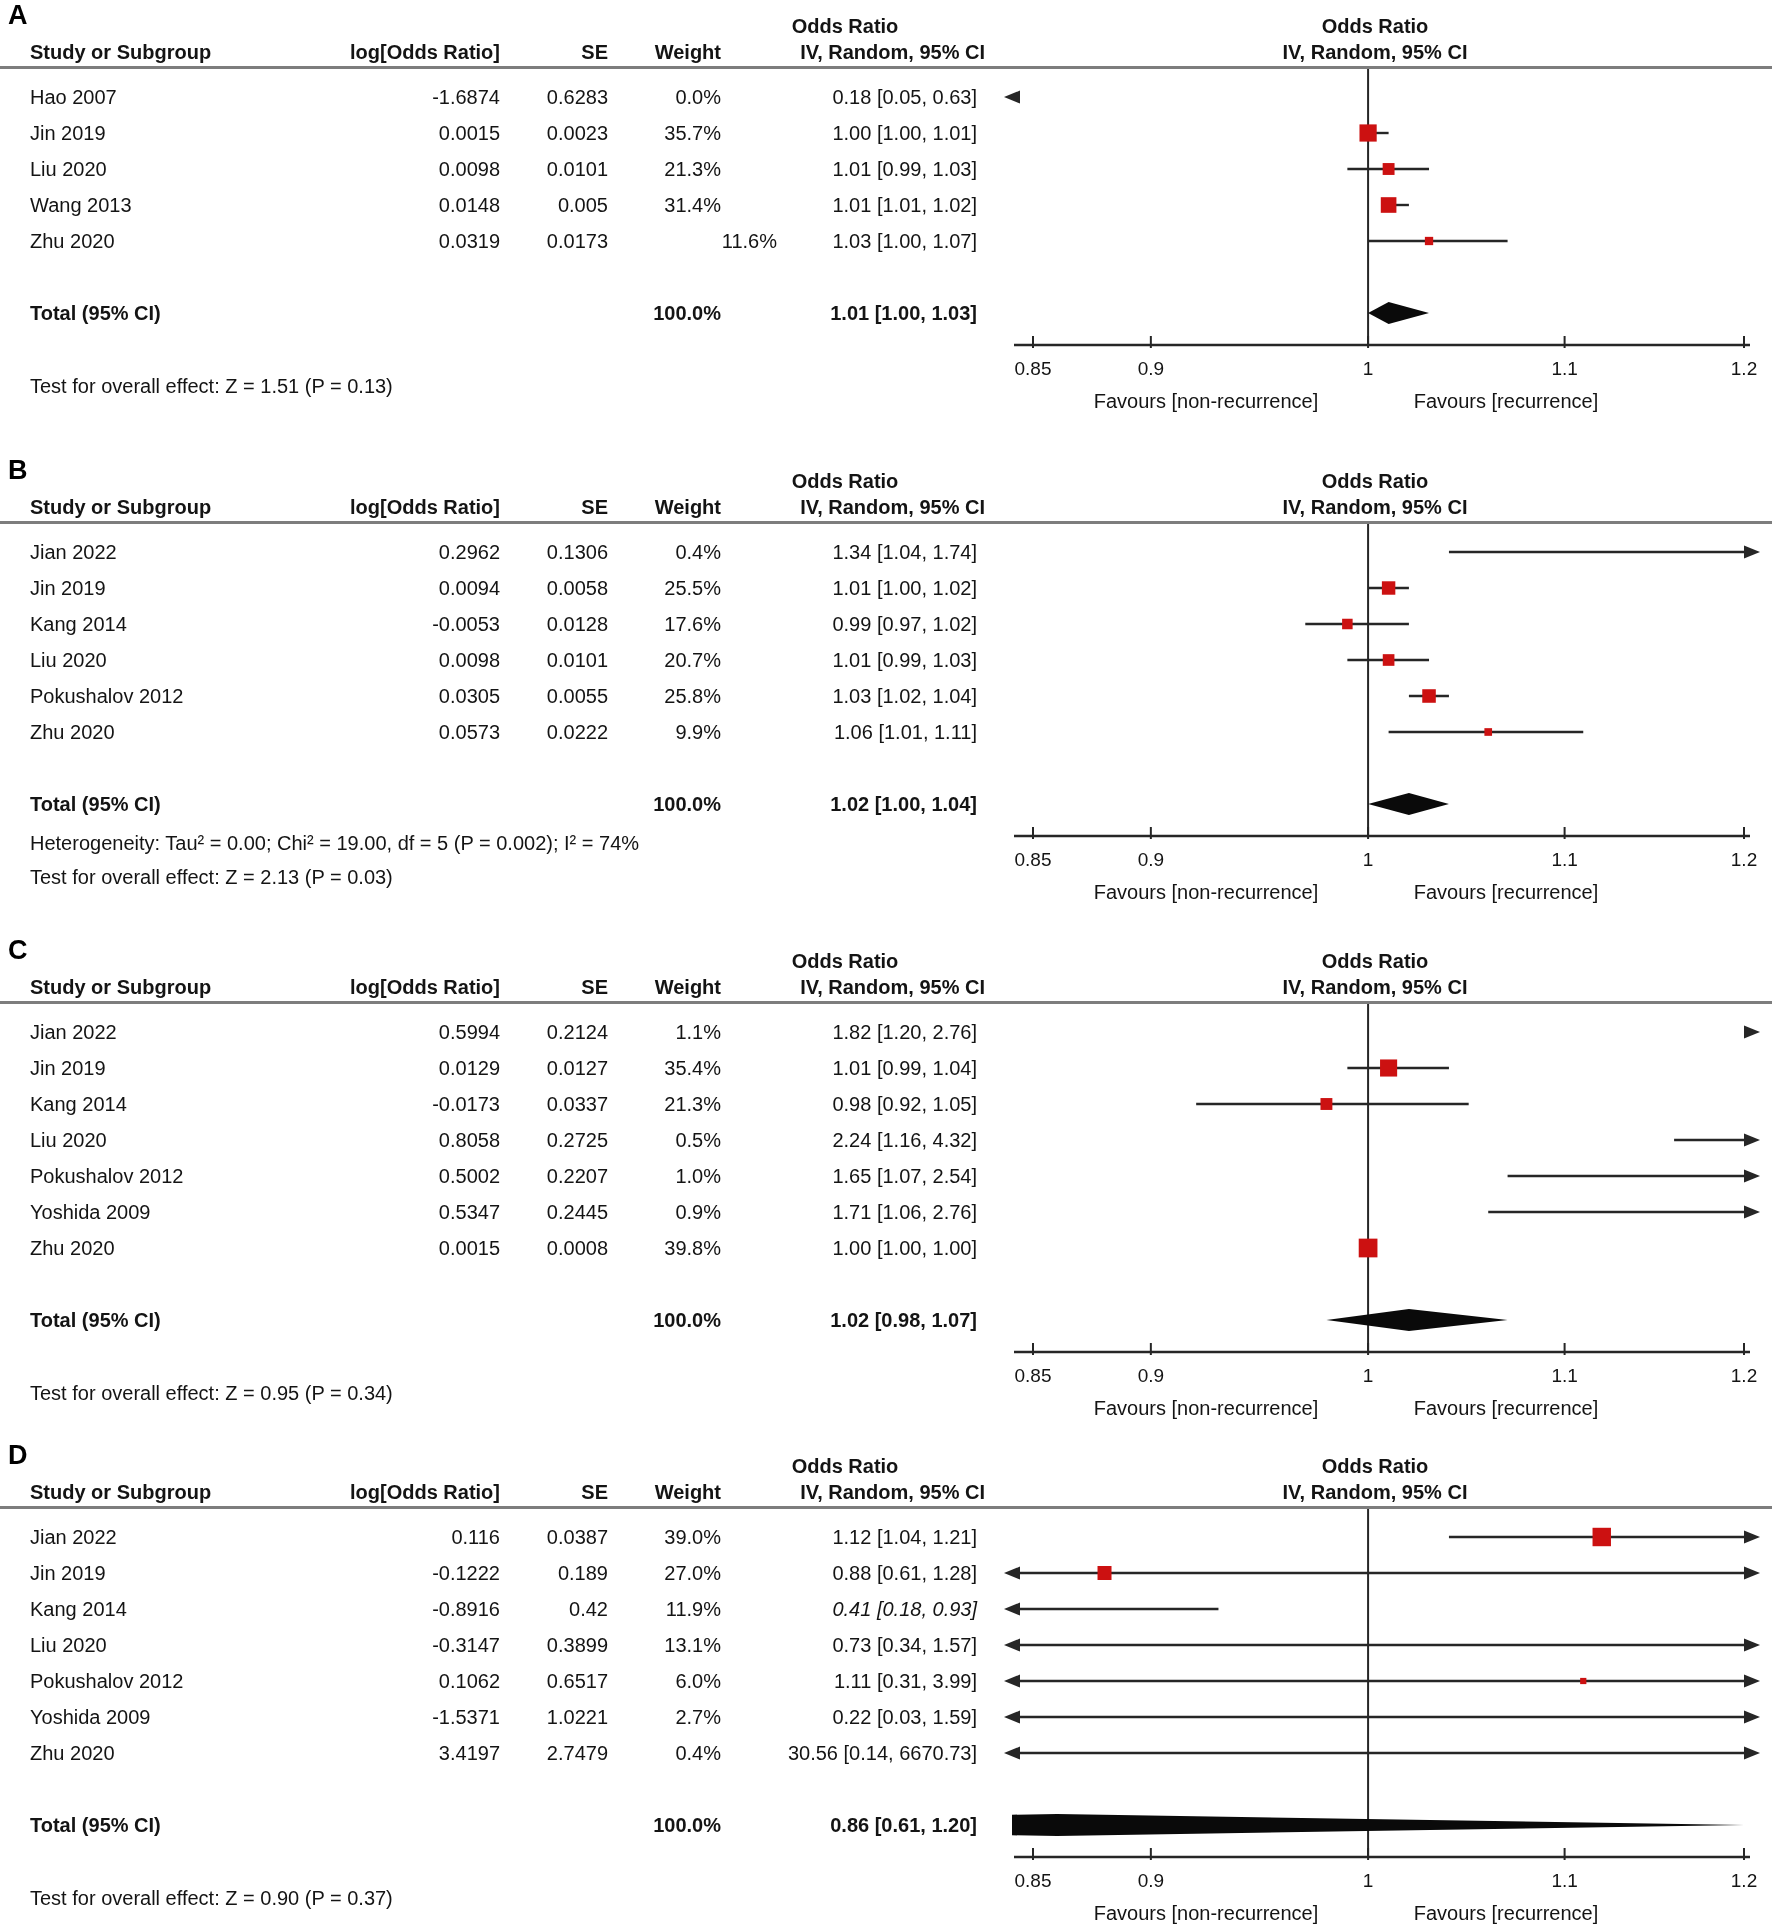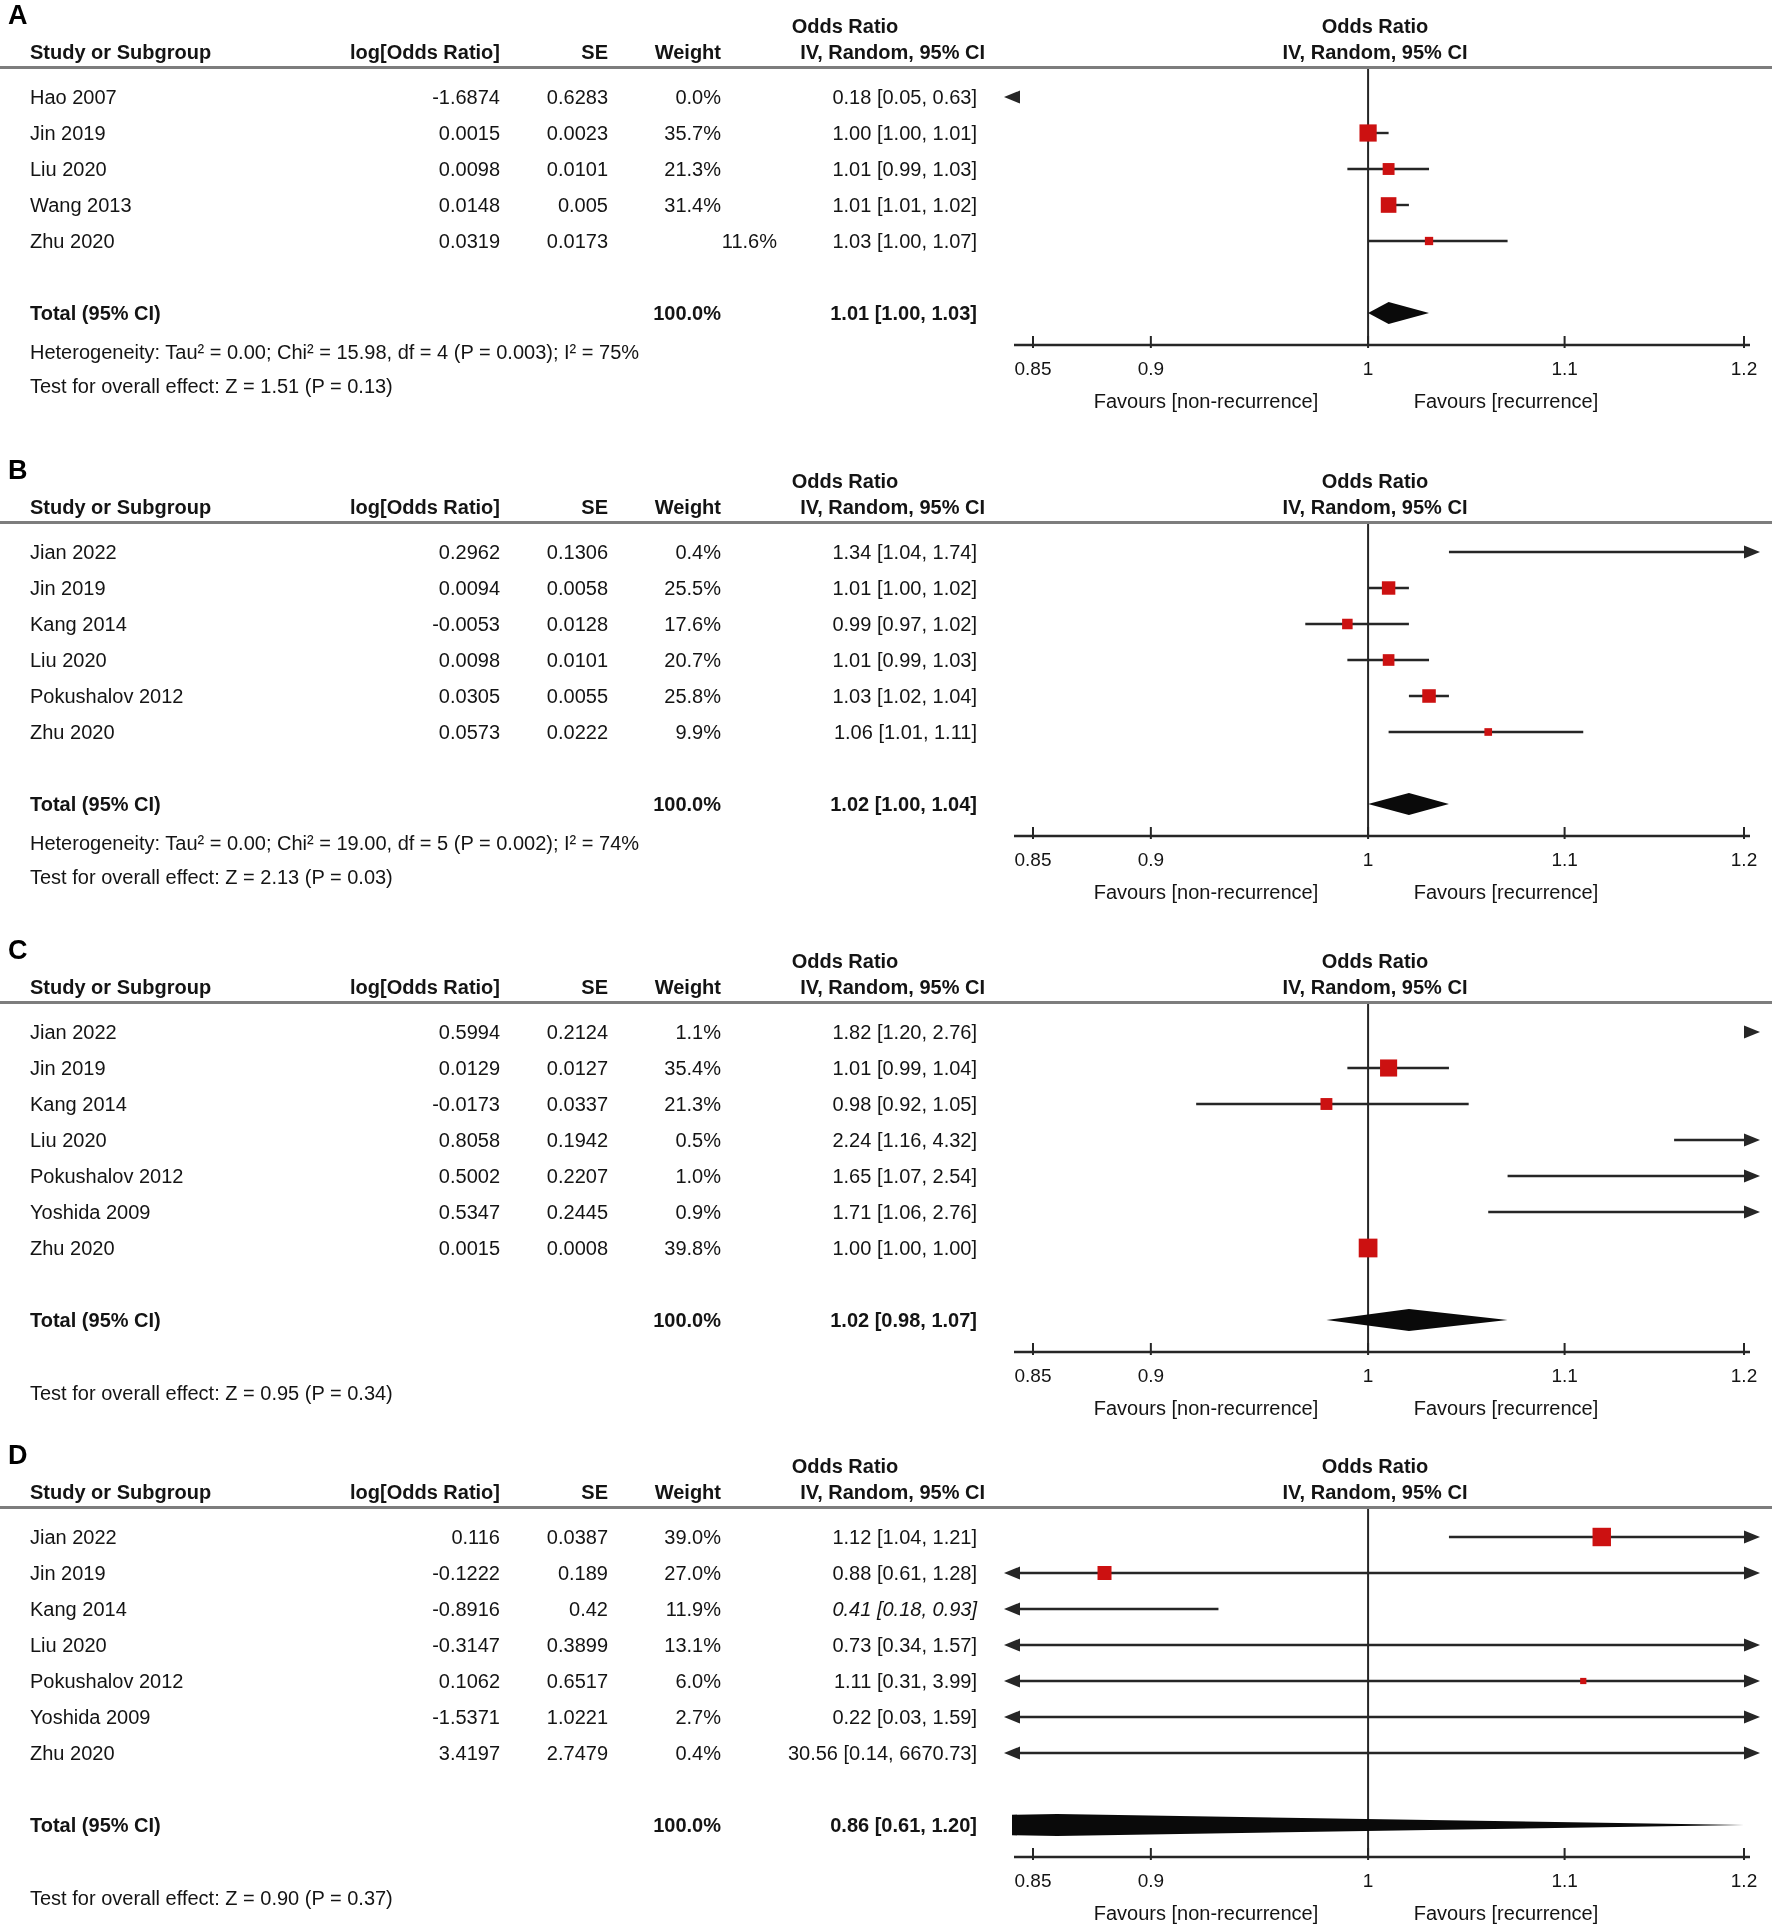--- a/index.html
+++ b/index.html
@@ -50,21 +50,20 @@
       <div class="txt " style="right:795px;top:192px;">1.01 [1.01, 1.02]</div>
       <div class="txt " style="left:30px;top:228px;">Zhu 2020</div>
       <div class="txt " style="right:1272px;top:228px;">0.0319</div>
       <div class="txt " style="right:1164px;top:228px;">0.0173</div>
       <div class="txt " style="right:995px;top:228px;">11.6%</div>
       <div class="txt " style="right:795px;top:228px;">1.03 [1.00, 1.07]</div>
     </div>
     <div class="txt bold total-label" style="left: 30px; top: 300px;">Total (95% CI)</div>
     <div class="txt bold total-weight" style="right: 1051px; top: 300px;">100.0%</div>
     <div class="txt bold total-ci" style="right: 795px; top: 300px;">1.01 [1.00, 1.03]</div>
-    <div class="txt het" style="left: 30px; top: 339px;">Heterogeneity: Tau² = 0.00; Chi² = 15.98, df = 4 (P = 0.003); I² = 75%</div>
     <div class="txt tst" style="left: 30px; top: 373px;">Test for overall effect: Z = 1.51 (P = 0.13)</div>
     <div class="txt ctr fav-l" style="left: 1206px; top: 388px;">Favours [non-recurrence]</div>
     <div class="txt ctr fav-r" style="left: 1506px; top: 388px;">Favours [recurrence]</div>
   <svg class="plot" width="1772" height="455" viewBox="0 0 1772 455" style="position: absolute;">
       <line x1="1368.0852451100063" y1="69" x2="1368.0852451100063" y2="345" stroke="#262626" stroke-width="2"></line>
       <line x1="1014" y1="345" x2="1750" y2="345" stroke="#262626" stroke-width="2.4"></line>
       <line x1="1033" y1="336" x2="1033" y2="348" stroke="#262626" stroke-width="2"></line>
       <line x1="1150.850524679469" y1="336" x2="1150.850524679469" y2="348" stroke="#262626" stroke-width="2"></line>
       <line x1="1368.0852451100063" y1="336" x2="1368.0852451100063" y2="348" stroke="#262626" stroke-width="2"></line>
       <line x1="1564.5979532597871" y1="336" x2="1564.5979532597871" y2="348" stroke="#262626" stroke-width="2"></line>
@@ -218,21 +217,21 @@
       <div class="txt " style="right:1164px;top:120px;">0.0127</div>
       <div class="txt " style="right:1051px;top:120px;">35.4%</div>
       <div class="txt " style="right:795px;top:120px;">1.01 [0.99, 1.04]</div>
       <div class="txt " style="left:30px;top:156px;">Kang 2014</div>
       <div class="txt " style="right:1272px;top:156px;">-0.0173</div>
       <div class="txt " style="right:1164px;top:156px;">0.0337</div>
       <div class="txt " style="right:1051px;top:156px;">21.3%</div>
       <div class="txt " style="right:795px;top:156px;">0.98 [0.92, 1.05]</div>
       <div class="txt " style="left:30px;top:192px;">Liu 2020</div>
       <div class="txt " style="right:1272px;top:192px;">0.8058</div>
-      <div class="txt " style="right:1164px;top:192px;">0.1942</div>
+      <div class="txt " style="right:1164px;top:192px;">0.2725</div>
       <div class="txt " style="right:1051px;top:192px;">0.5%</div>
       <div class="txt " style="right:795px;top:192px;">2.24 [1.16, 4.32]</div>
       <div class="txt " style="left:30px;top:228px;">Pokushalov 2012</div>
       <div class="txt " style="right:1272px;top:228px;">0.5002</div>
       <div class="txt " style="right:1164px;top:228px;">0.2207</div>
       <div class="txt " style="right:1051px;top:228px;">1.0%</div>
       <div class="txt " style="right:795px;top:228px;">1.65 [1.07, 2.54]</div>
       <div class="txt " style="left:30px;top:264px;">Yoshida 2009</div>
       <div class="txt " style="right:1272px;top:264px;">0.5347</div>
       <div class="txt " style="right:1164px;top:264px;">0.2445</div>

